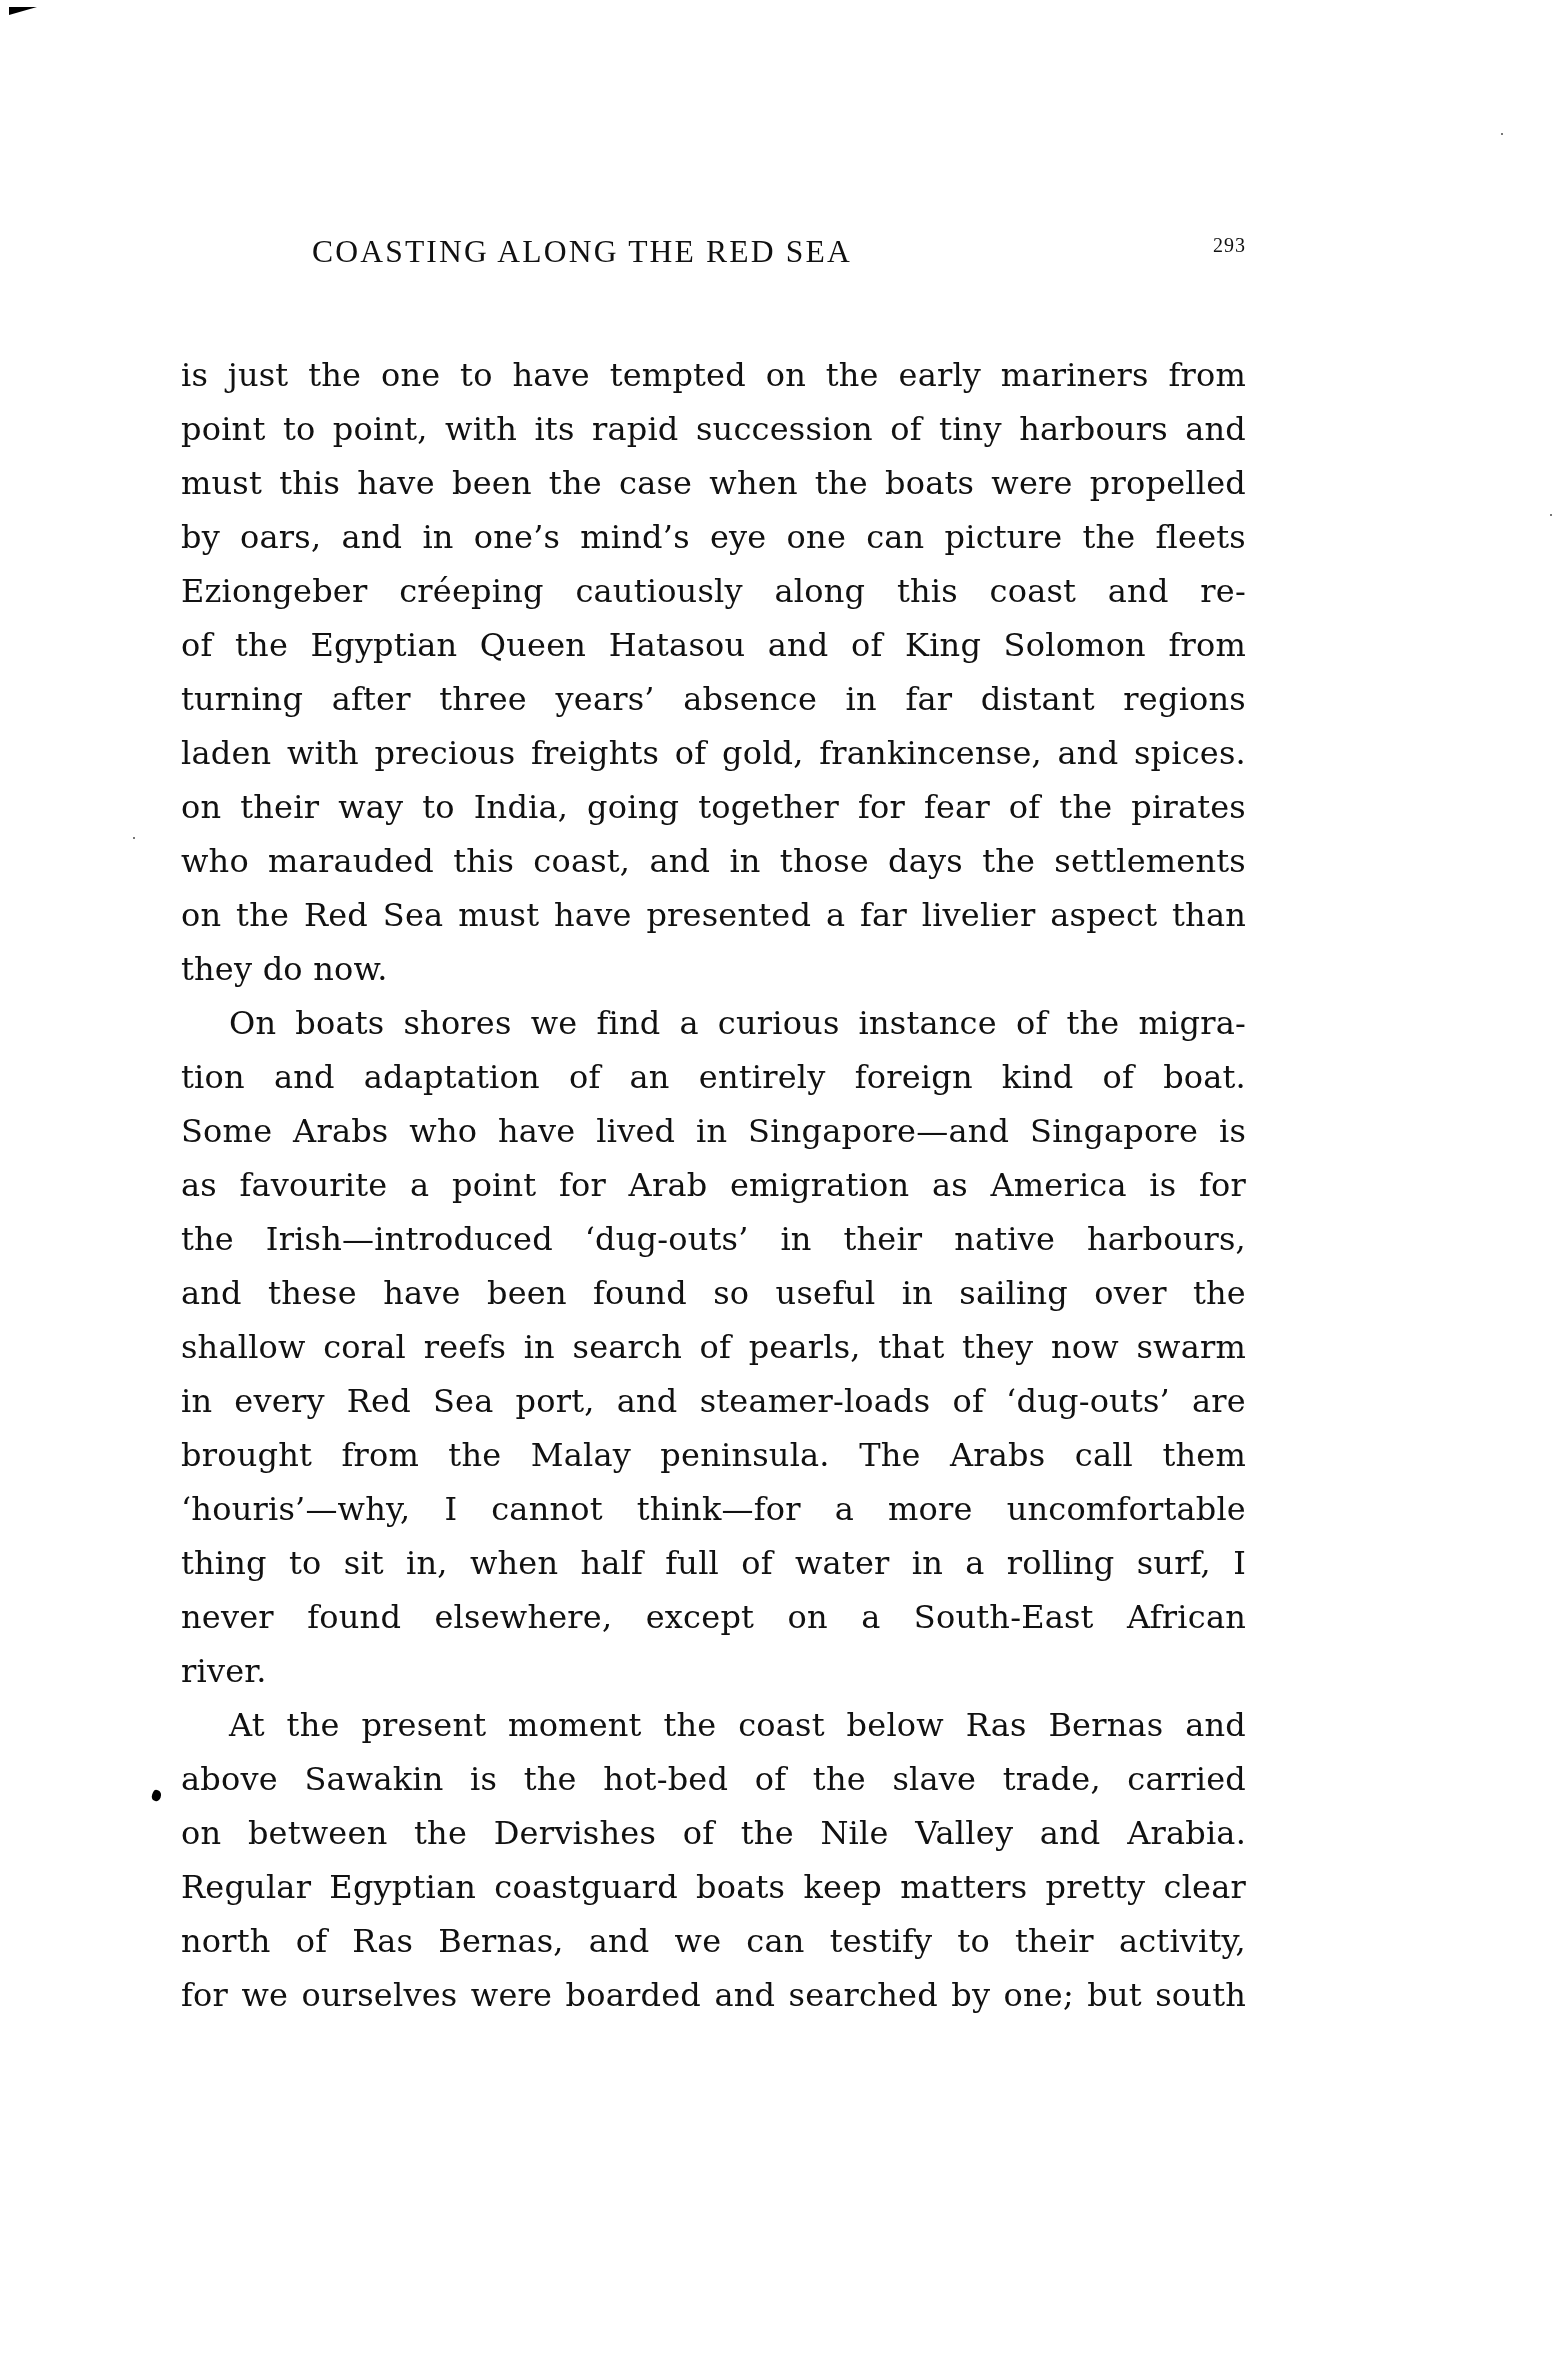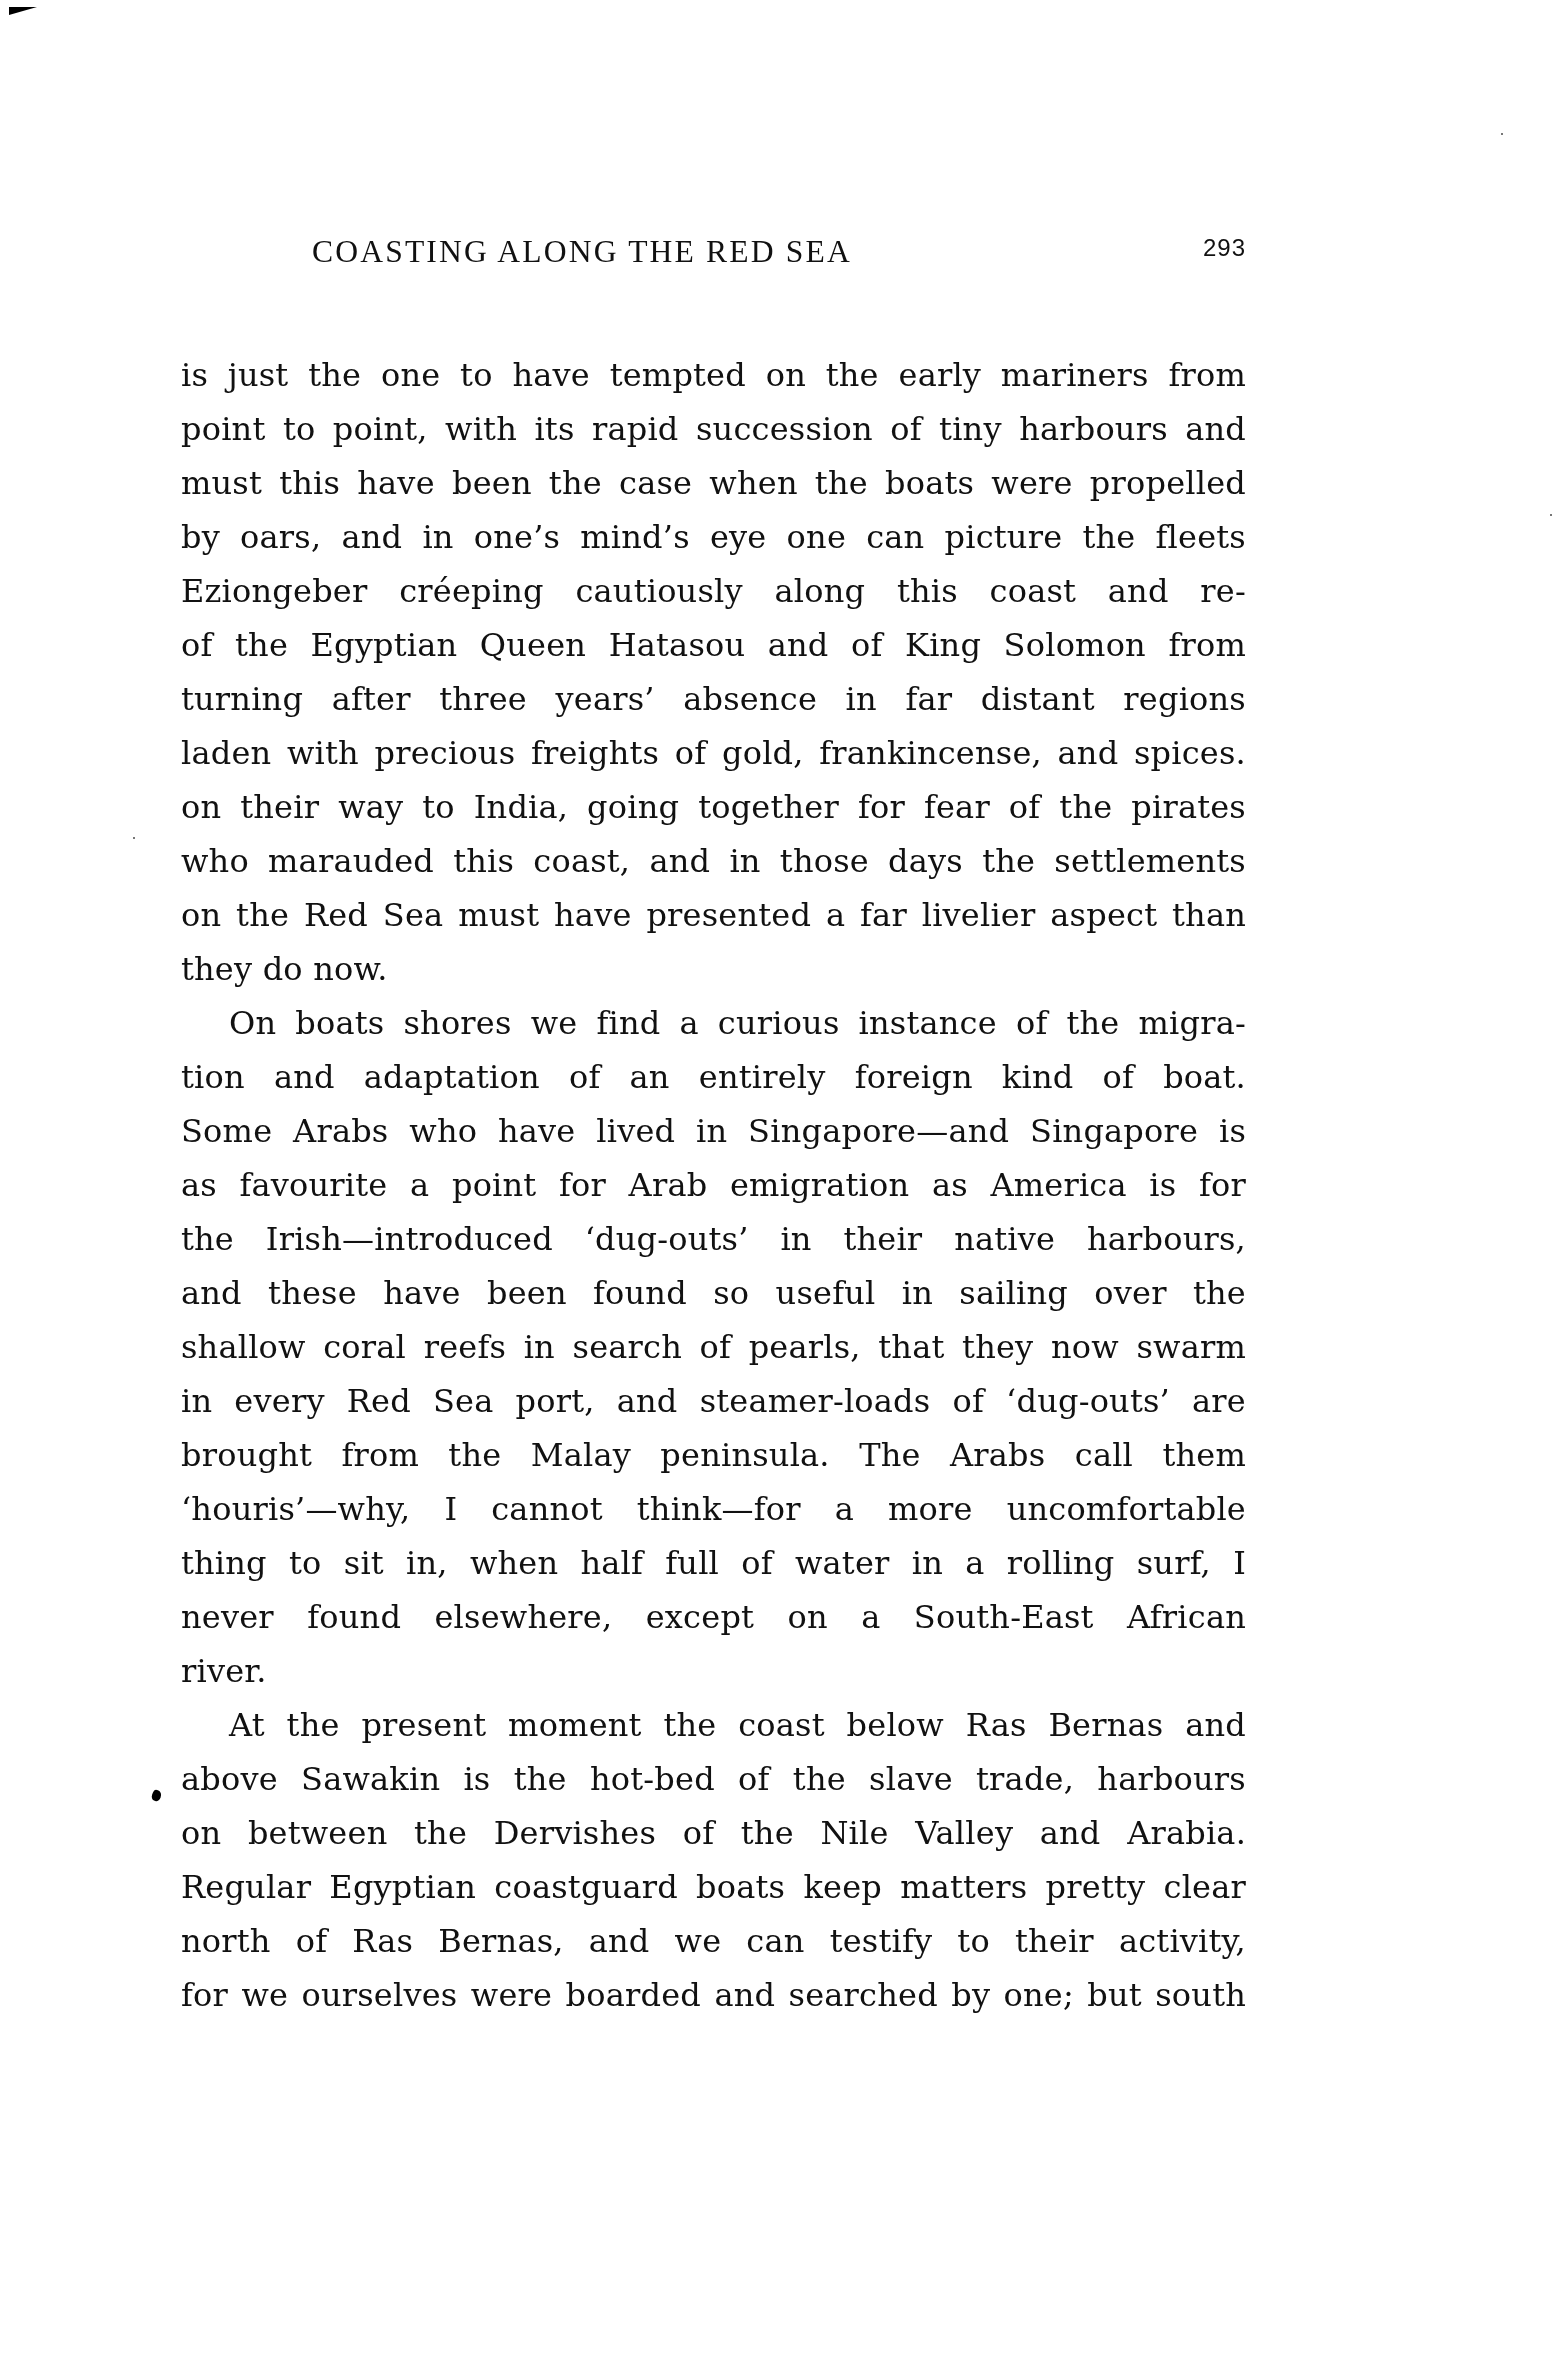--- a/index.html
+++ b/index.html
@@ -39,22 +39,22 @@
       font-size: 31px;
       letter-spacing: 2.1px;
       transform: scaleX(1.02);
       transform-origin: left top;
       white-space: nowrap;
     }
     .page-number {
       position: absolute;
       right: 0;
       top: 0;
-      font-family: Liberation Sans, sans-serif;
-      font-size: 24px;
+      font-family: Liberation Serif, serif;
+      font-size: 20px;
       letter-spacing: 1px;
     }
     .text-block {
       position: absolute;
       left: 181px;
       top: 316px;
       width: 1065px;
       margin-top: 32px;
     }
     .line {
@@ -124,21 +124,21 @@
       <div class="line">shallow coral reefs in search of pearls, that they now swarm</div>
       <div class="line">in every Red Sea port, and steamer-loads of ‘dug-outs’ are</div>
       <div class="line">brought from the Malay peninsula. The Arabs call them</div>
       <div class="line">‘houris’—why, I cannot think—for a more uncomfortable</div>
       <div class="line">thing to sit in, when half full of water in a rolling surf, I</div>
       <div class="line">never found elsewhere, except on a South-East African</div>
       <div class="line last">river.</div>
     </div>
     <div>
       <div class="line indent">At the present moment the coast below Ras Bernas and</div>
-      <div class="line">above Sawakin is the hot-bed of the slave trade, harbours</div>
+      <div class="line">above Sawakin is the hot-bed of the slave trade, carried</div>
       <div class="line">on between the Dervishes of the Nile Valley and Arabia.</div>
       <div class="line">Regular Egyptian coastguard boats keep matters pretty clear</div>
       <div class="line">north of Ras Bernas, and we can testify to their activity,</div>
       <div class="line">for we ourselves were boarded and searched by one; but south</div>
     </div>
   </div>
 
 <div class="ink-mark"></div>
 <div class="speck" style="left:1501px;top:133px;"></div>
 <div class="speck" style="left:1550px;top:514px;"></div>

